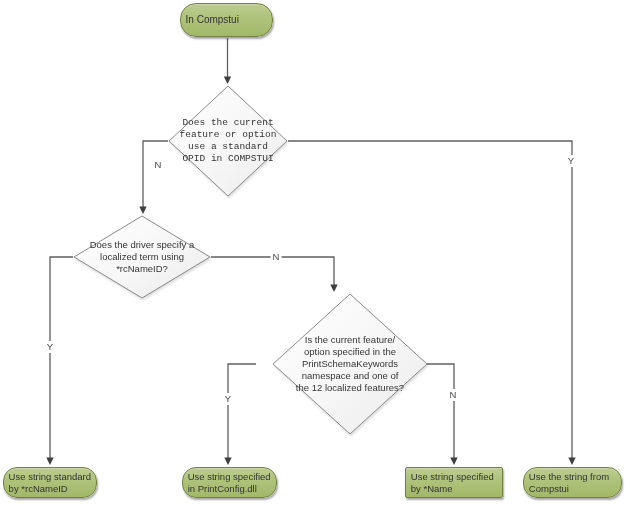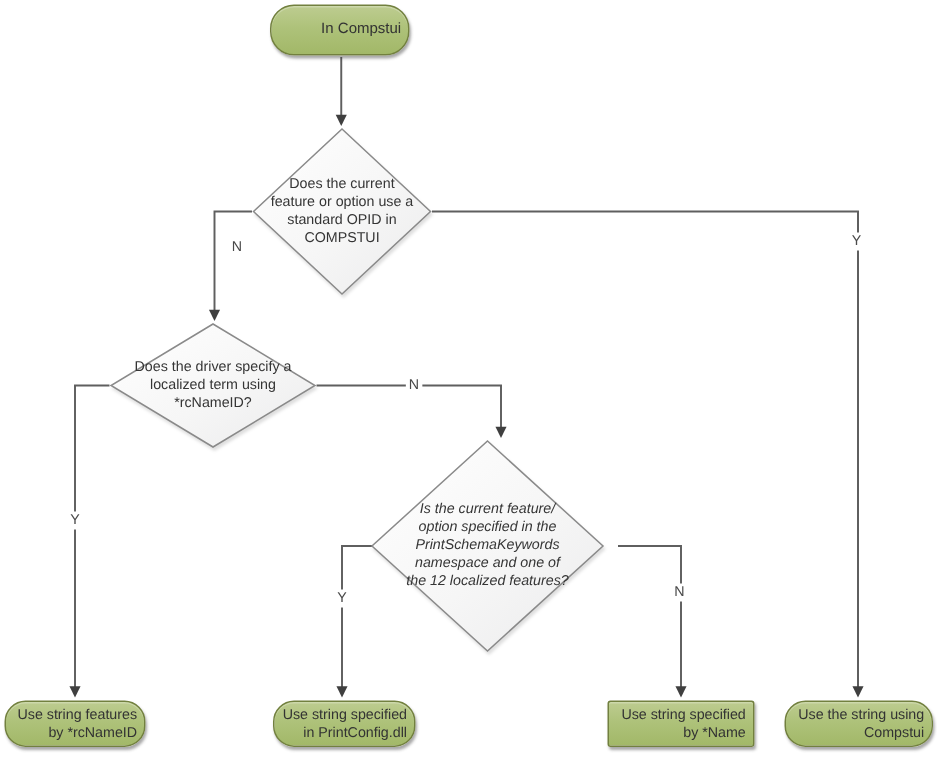--- a/index.html
+++ b/index.html
@@ -14,21 +14,21 @@
 
   
   .pill{
     position:absolute;
     box-sizing:border-box;
     background:linear-gradient(180deg,#bdcc90 0%,#aec27a 45%,#a2b868 100%);
     border:1.4px solid #72803f;
     border-radius:16px;
     box-shadow:1px 2px 2px rgba(60,60,60,0.45), inset 0 1px 0 rgba(255,255,255,0.25);
     display:flex;align-items:center;justify-content:center;
-    text-align:right;
+    text-align:left;
     color:#333333;
     font-size:9.5px;line-height:11.5px;
   }
   .pill .ptext{width:90%;}
 
   
   .diamond{position:absolute;}
   .diamond svg{
     position:absolute;left:0;top:0;width:100%;height:100%;
     filter:drop-shadow(1px 2px 1px rgba(0,0,0,0.13));
@@ -88,51 +88,51 @@
   </svg>
 
   <div class="pill" style="left:180px;top:3px;width:93px;height:34px;font-size:10px;">
     <span class="ptext">In Compstui</span>
   </div>
 
   <div class="diamond" style="left:168px;top:85px;width:120px;height:112px;">
     <svg viewBox="0 0 120 112" preserveAspectRatio="none">
       <polygon points="60,1 119,56 60,111 1,56" fill="url(#gDia)" stroke="#8a8a8a" stroke-width="1"></polygon>
     </svg>
-    <div class="dtext" style="width:100px;">Does the current feature or option use a standard OPID in COMPSTUI</div>
+    <div class="dtext" style="width:100px;font-family:Liberation Mono, monospace;">Does the current feature or option use a standard OPID in COMPSTUI</div>
   </div>
 
   <div class="diamond" style="left:73px;top:215px;width:138px;height:84px;">
     <svg viewBox="0 0 138 84" preserveAspectRatio="none">
       <polygon points="69,1 137,42 69,83 1,42" fill="url(#gDia)" stroke="#8a8a8a" stroke-width="1"></polygon>
     </svg>
     <div class="dtext" style="width:124px;text-align:center;">Does the driver specify a localized term using *rcNameID?</div>
   </div>
 
-  <div class="diamond" style="left:247px;top:293px;width:156px;height:142px;font-style:italic;">
+  <div class="diamond" style="left:272px;top:293px;width:156px;height:142px;">
     <svg viewBox="0 0 156 142" preserveAspectRatio="none">
       <polygon points="78,1 155,71 78,141 1,71" fill="url(#gDia)" stroke="#8a8a8a" stroke-width="1"></polygon>
     </svg>
     <div class="dtext" style="width:112px;">Is the current feature/ option specified in the PrintSchemaKeywords namespace and one of the 12 localized features?</div>
   </div>
 
   <div class="pill" style="left:3px;top:467px;width:94px;height:31px;border-radius:14px;">
-    <span class="ptext">Use string features by *rcNameID</span>
+    <span class="ptext">Use string standard by *rcNameID</span>
   </div>
 
   <div class="pill" style="left:182px;top:467px;width:95px;height:31px;border-radius:14px;">
     <span class="ptext">Use string specified in PrintConfig.dll</span>
   </div>
 
   <div class="pill" style="left:405px;top:467px;width:98px;height:31px;border-radius:2px;">
     <span class="ptext">Use string specified by *Name</span>
   </div>
 
   <div class="pill" style="left:523px;top:467px;width:99px;height:31px;border-radius:14px;">
-    <span class="ptext">Use the string using Compstui</span>
+    <span class="ptext">Use the string from Compstui</span>
   </div>
 
   <span class="edge-label" style="left:158px;top:165px;">N</span>
   <span class="edge-label" style="left:571px;top:161px;">Y</span>
   <span class="edge-label" style="left:50px;top:347px;">Y</span>
   <span class="edge-label" style="left:276px;top:257px;">N</span>
   <span class="edge-label" style="left:228px;top:399px;">Y</span>
   <span class="edge-label" style="left:453px;top:395px;">N</span>
 
 </div>

